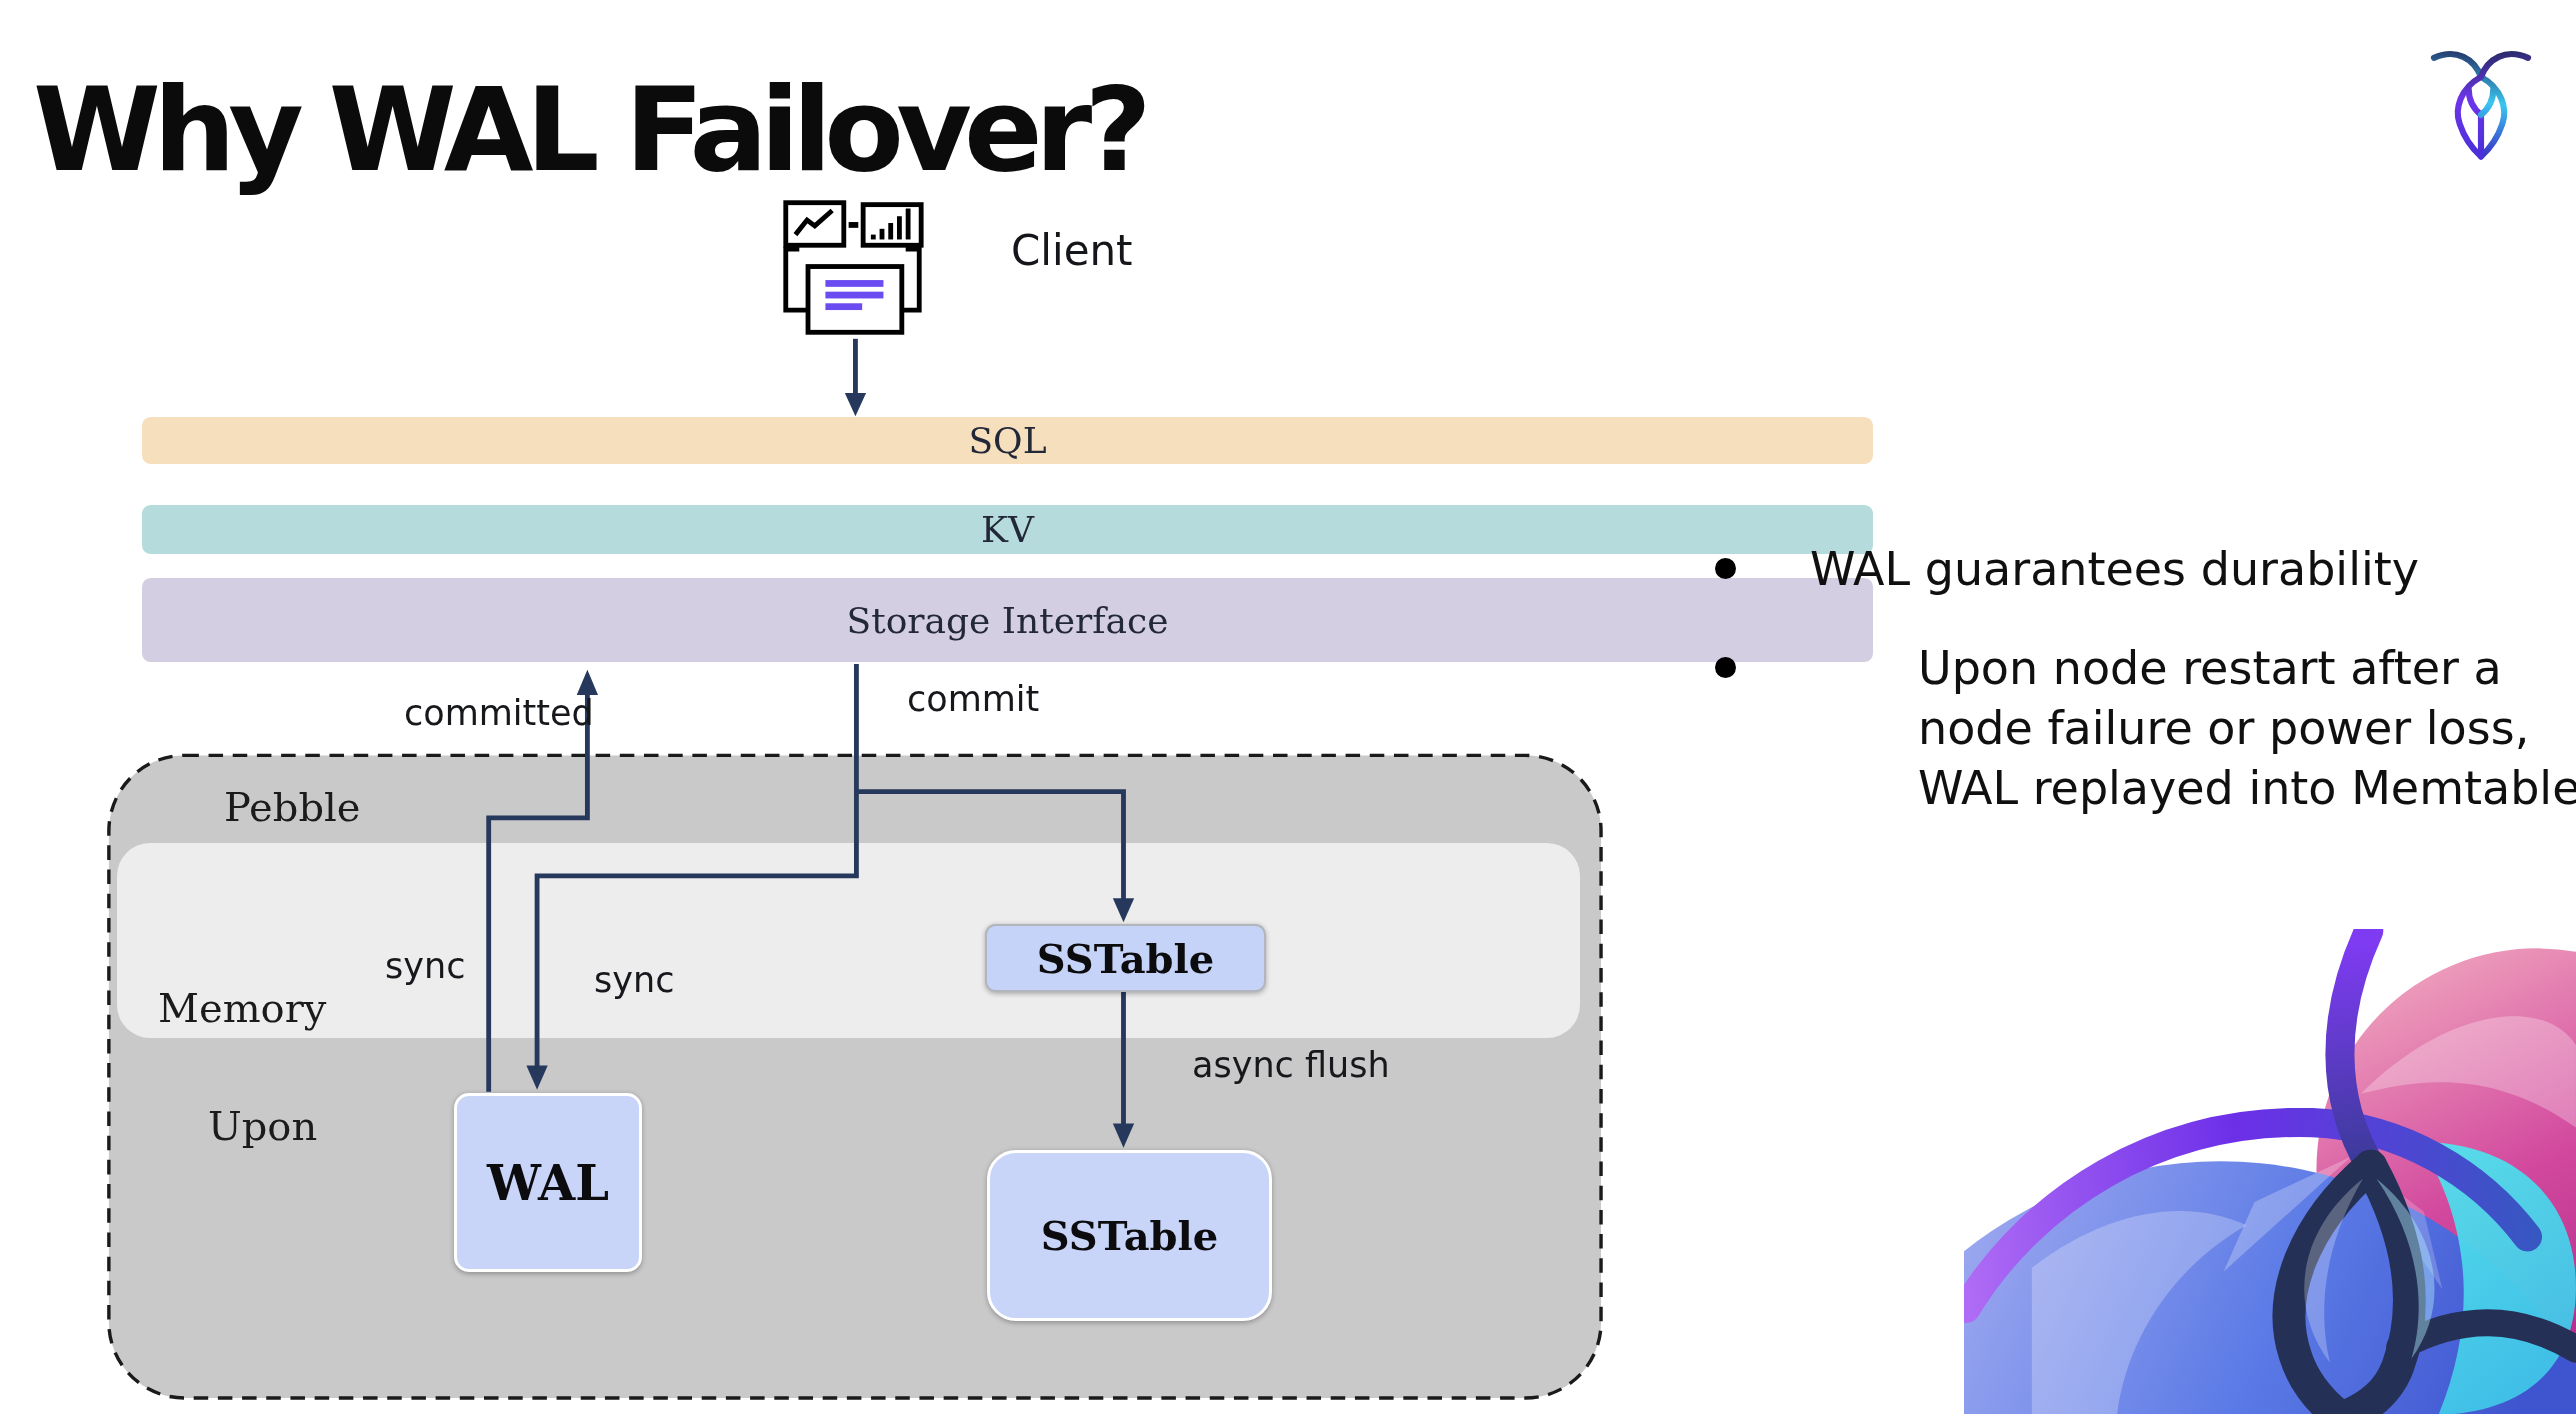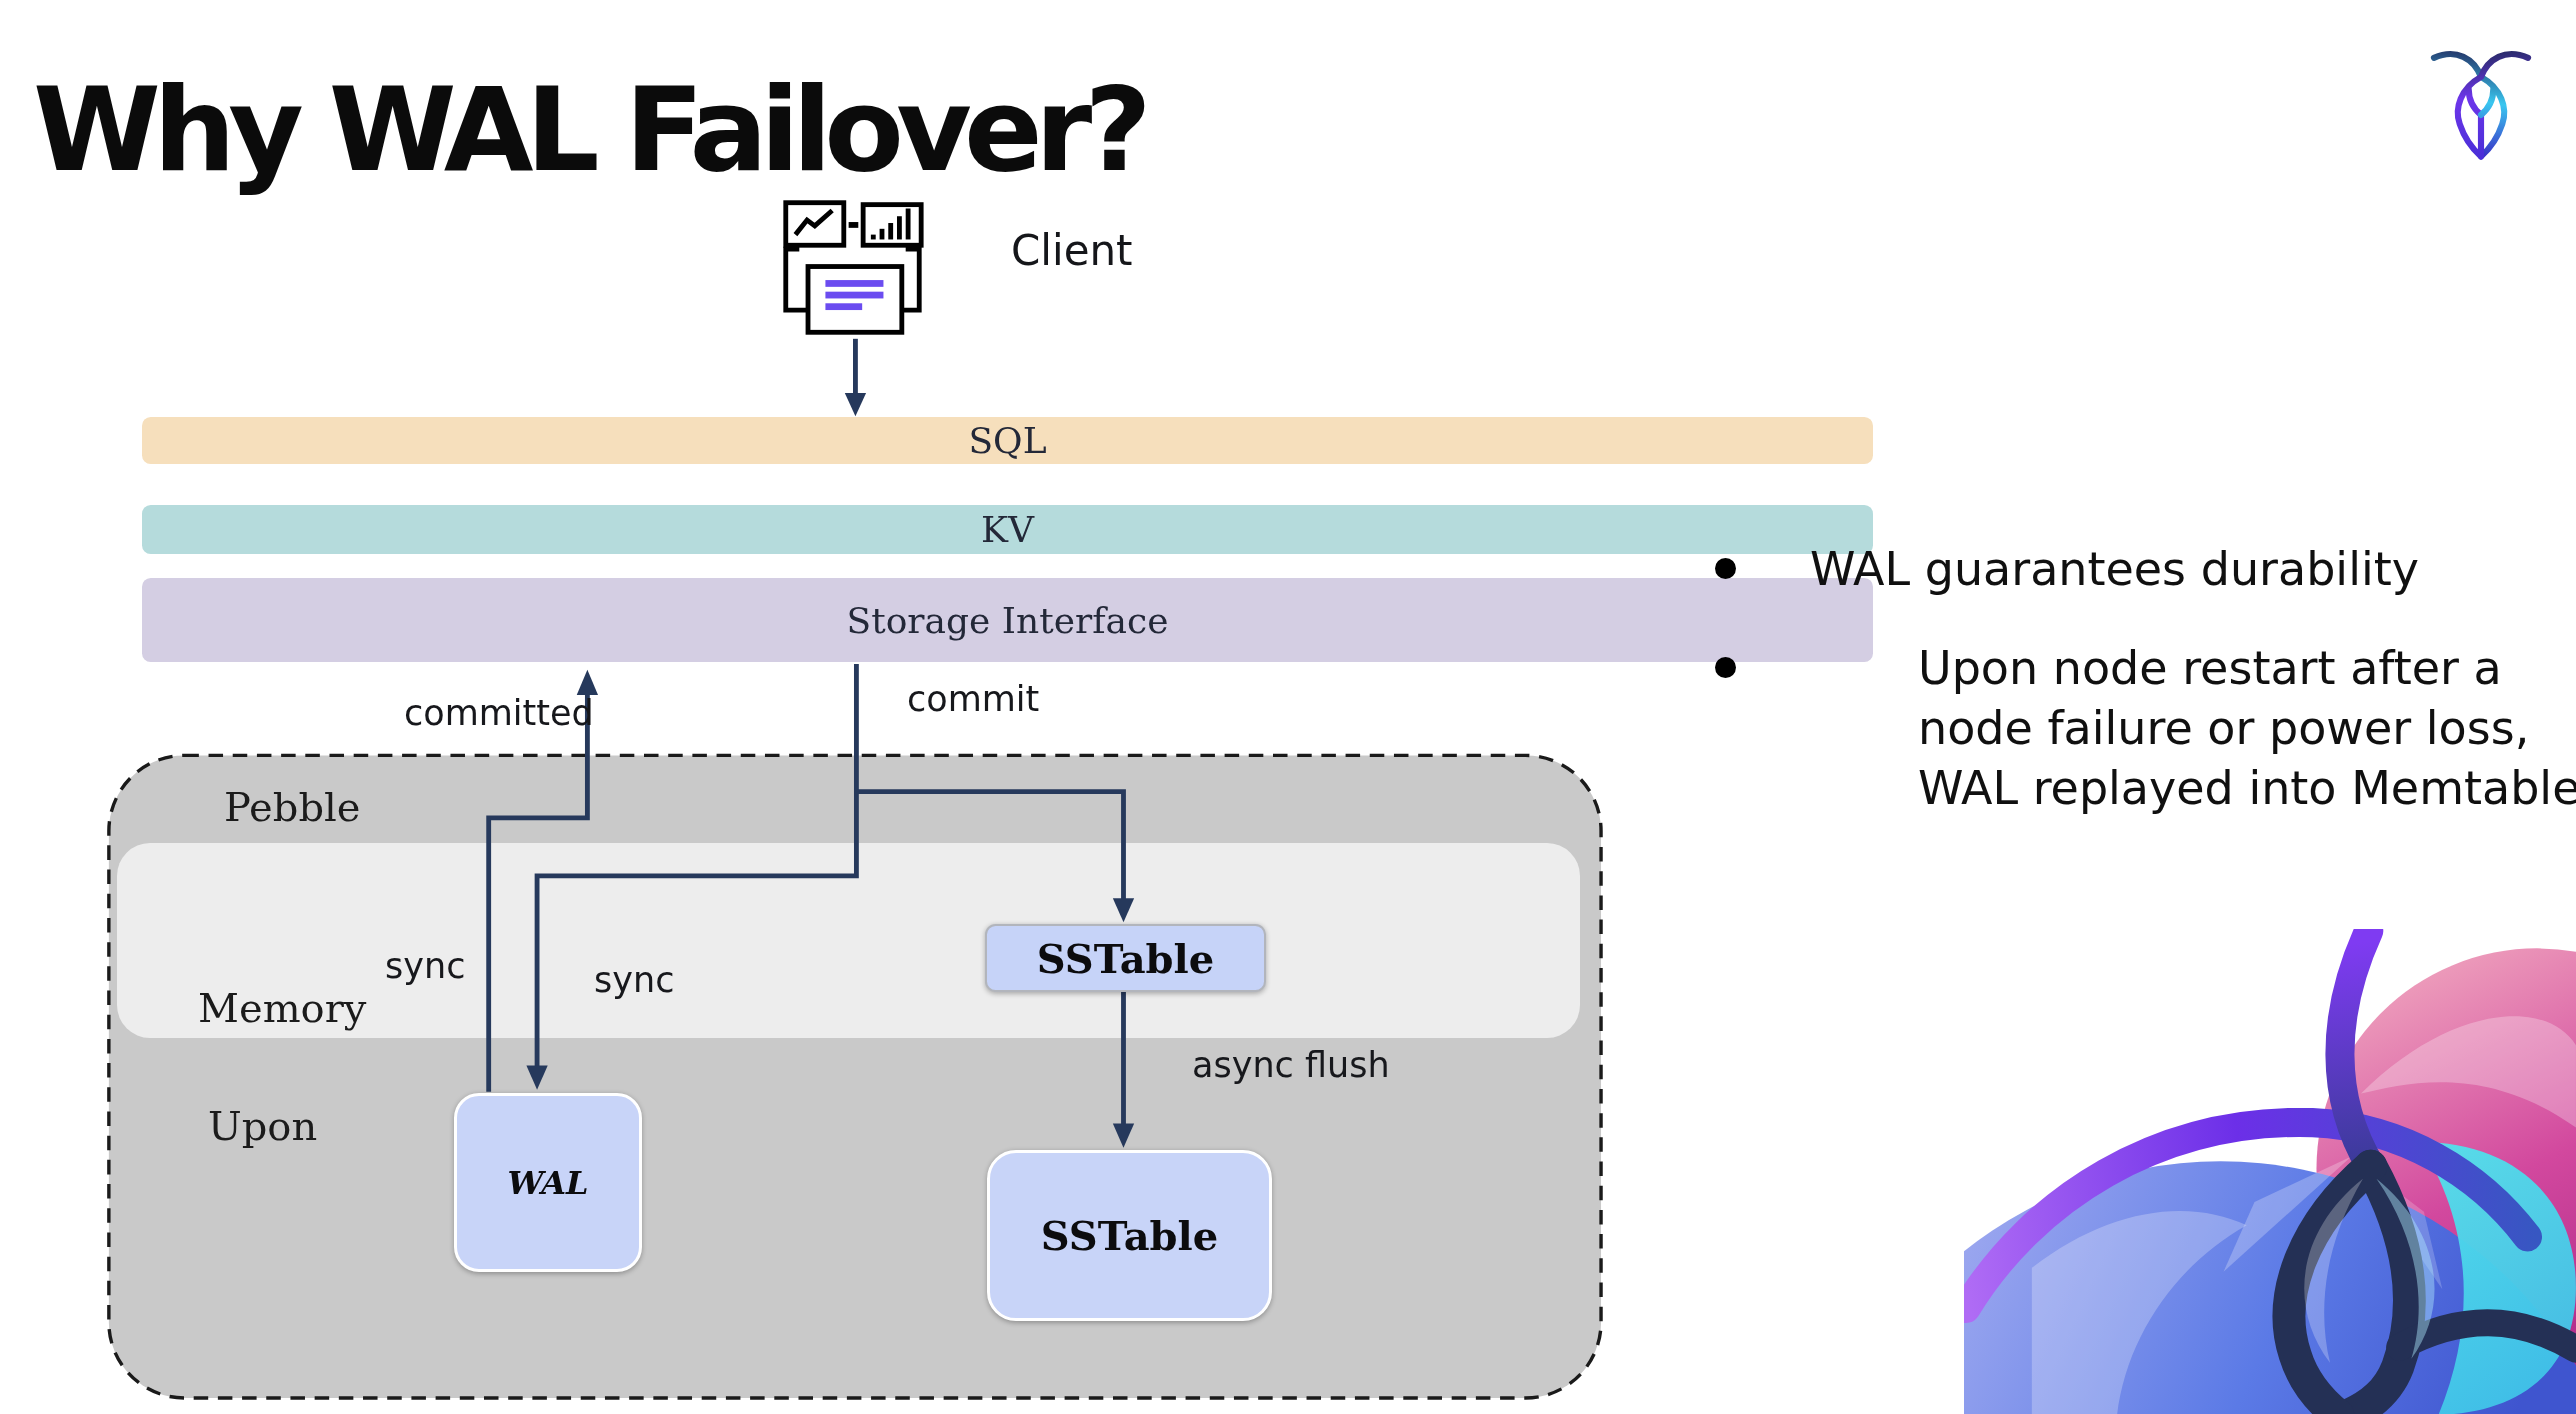--- a/index.html
+++ b/index.html
@@ -28,21 +28,21 @@
 
   
   #pebble-svg{left:0;top:0;z-index:1;}
   #memory-box{
     left:117px;top:843px;width:1463px;height:195px;background:#ededed;border-radius:33px;z-index:2;
   }
   .zone-label{
     font-family:"DejaVu Serif","Liberation Serif",serif;font-size:40px;color:#1b1b1b;z-index:4;white-space:nowrap;
   }
   #label-pebble{left:224px;top:784px;}
-  #label-memory{left:158px;top:985px;margin-left:40px;}
+  #label-memory{left:158px;top:985px;}
   #label-disk{left:208px;top:1103px;}
 
   
   .edge-label{
     font-family:"DejaVu Sans","Liberation Sans",sans-serif;font-size:35px;color:#17181c;z-index:8;white-space:nowrap;
   }
   #label-committed{left:404px;top:693px;}
   #label-commit{left:907px;top:679px;}
   #label-sync-left{left:385px;top:946px;}
   #label-sync-right{left:594px;top:960px;}
@@ -53,21 +53,21 @@
   #label-client{left:1011px;top:226px;font-size:42px;color:#15161a;z-index:3;
     font-family:"DejaVu Sans","Liberation Sans",sans-serif;}
 
   
   .node-box{
     display:flex;align-items:center;justify-content:center;z-index:6;
     font-family:"DejaVu Serif","Liberation Serif",serif;font-weight:bold;color:#0c0c0e;
     box-shadow:0 1.9px 4.8px rgba(0,0,0,0.28);
   }
   #node-wal{left:454px;top:1093px;width:182px;height:173px;background:#c8d4f8;border:3.9px solid #ffffff;
-    border-radius:25px;font-size:32px;font-style:italic;}
+    border-radius:15px;font-size:48px;}
   #node-memtable{left:985px;top:924px;width:277px;height:64px;background:#c6d3f8;border:2.9px solid #b2b5bc;
     border-radius:10.6px;font-size:40px;}
   #node-sstable{left:987px;top:1150px;width:279px;height:165px;background:#c8d4f8;border:3.9px solid #ffffff;
     border-radius:29px;font-size:40px;}
 
   
   #arrow-svg{left:0;top:0;z-index:5;}
 
   
   .bullet-dot{width:21px;height:21px;border-radius:50%;background:#000;z-index:3;}

